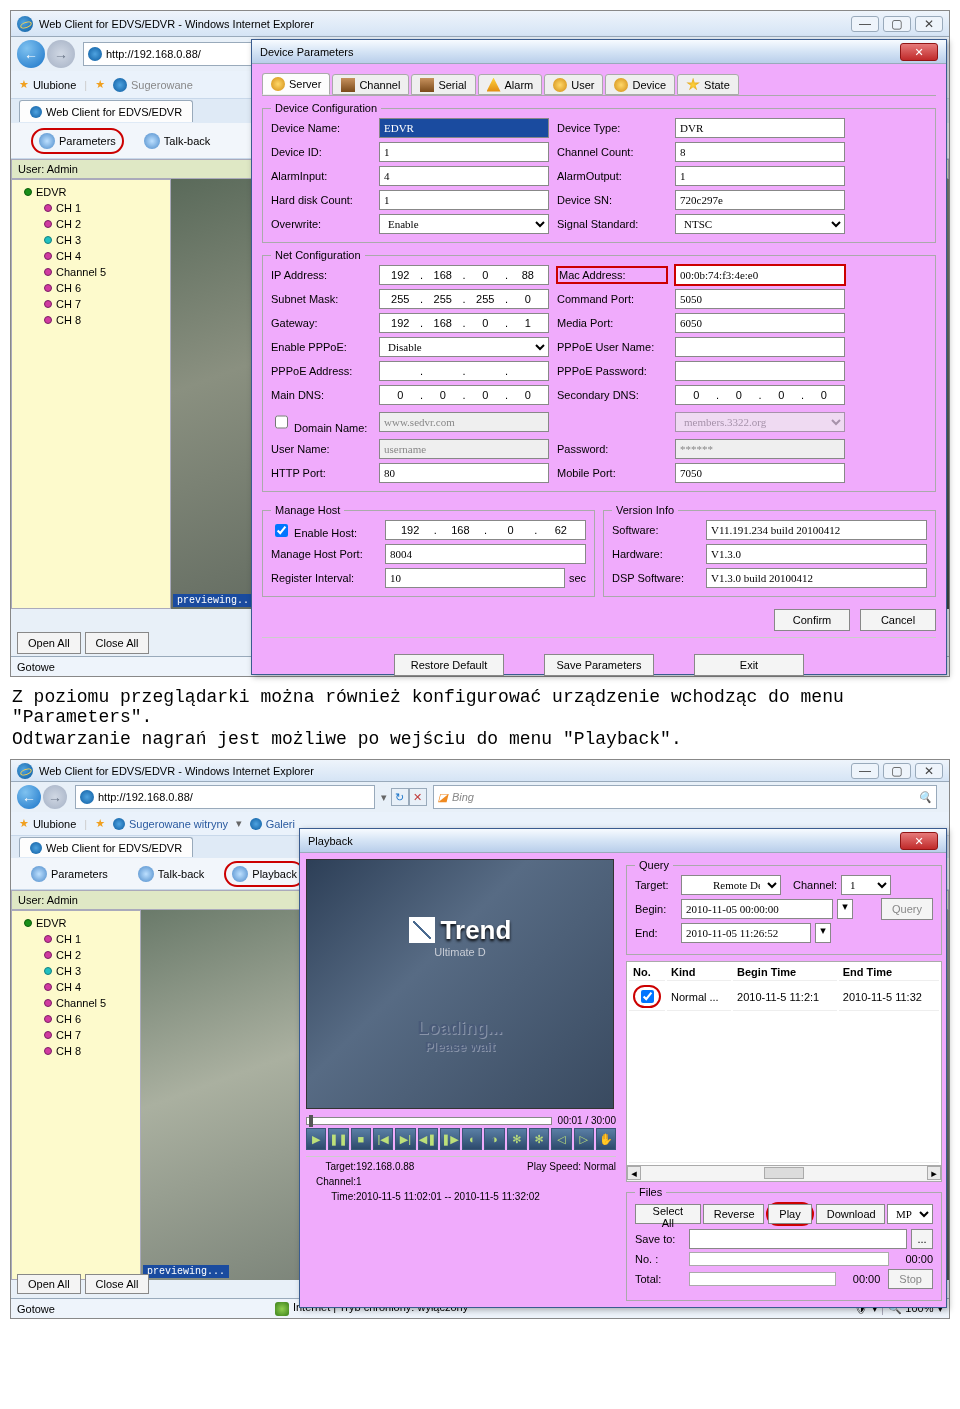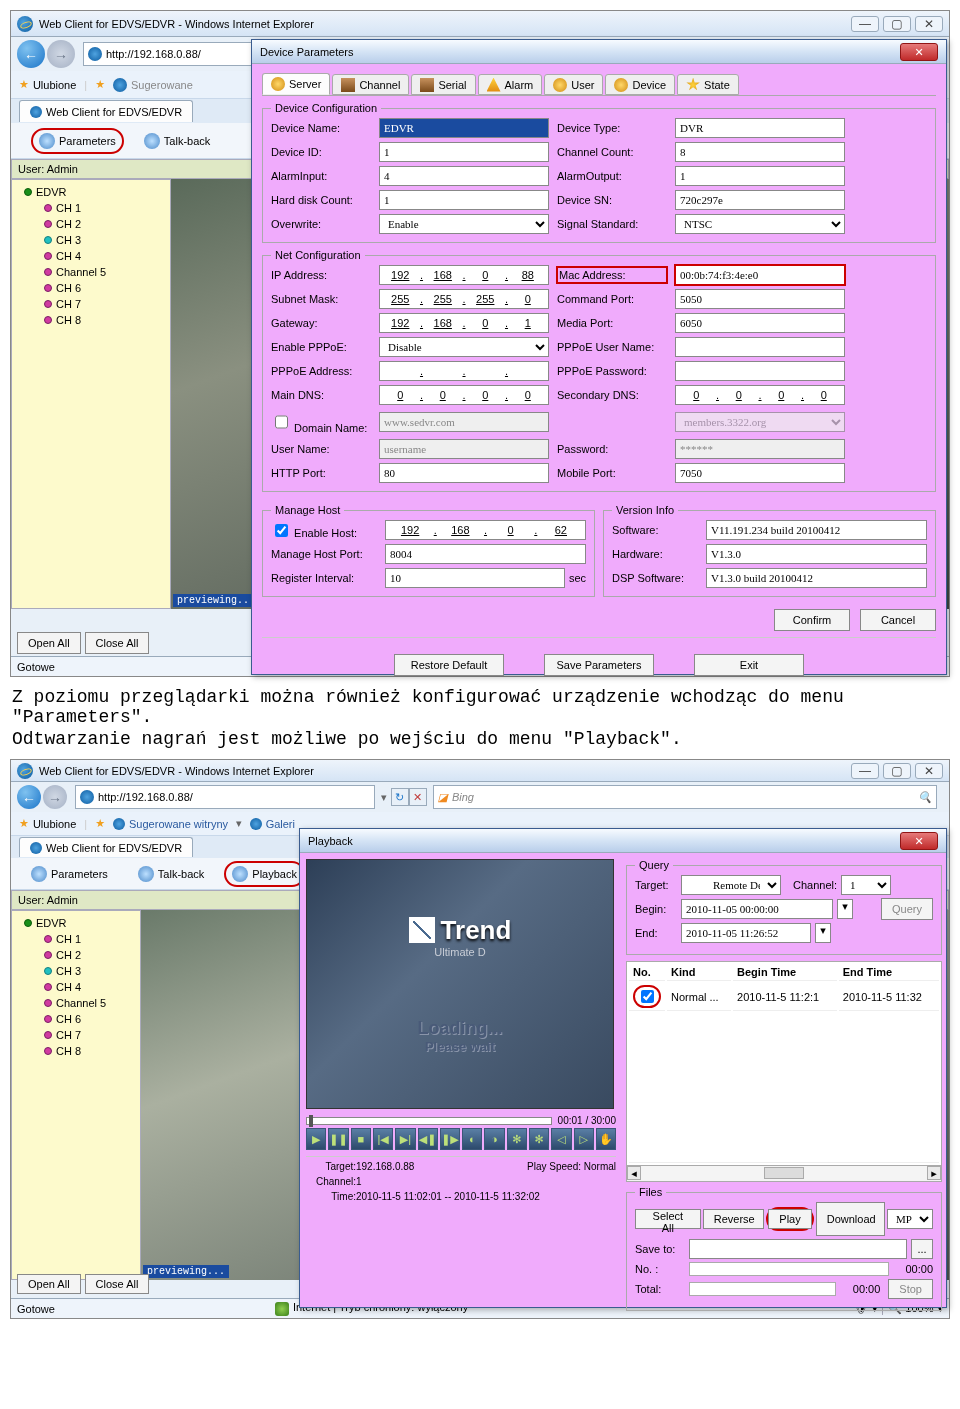--- a/index.html
+++ b/index.html
@@ -46,21 +46,21 @@
   .tabs .t { display:inline-flex; align-items:center; height:22px; padding:0 8px; border:1px solid #aaa; border-bottom:1px solid #efefef; background:#fdfdfd; position:relative; top:1px; margin-right:2px; border-radius:3px 3px 0 0; }
   .tabs .t.inactive { border-bottom:1px solid #aaa; background:#efefef; top:2px; height:21px; }
   .tabs .t .ti { width:14px; height:14px; margin-right:4px; }
   fieldset { border:1px solid #aaa; margin:6px 0; padding:4px 8px 8px; }
   legend { font-size:11px; padding:0 4px; }
   .grid { display:grid; grid-template-columns: 100px 170px 110px 170px; gap:4px 8px; align-items:center; }
   .grid label { font-size:11px; }
   .grid input, .grid select, .txt { height:20px; border:1px solid #888; background:#fff; padding:0 4px; font-size:11px; font-family: Tahoma; }
   .txt.disabled { background:#efefef; color:#888; }
   .ipbox { display:flex; align-items:center; height:20px; border:1px solid #888; background:#fff; padding:0 2px; font-size:11px; }
-  .ipbox span { flex:1; text-align:center;text-decoration:underline; }
+  .ipbox span { flex:1; text-align:center; }
   .ipbox .dot { flex:0 0 auto; width:6px; text-align:center; }
   .dlg-btns { display:flex; justify-content:flex-end; gap:10px; margin-top:6px; }
   .btn { height:22px; min-width:76px; border:1px solid #888; background:#f4f4f4; padding:0 10px; font-size:11px; }
   .highlight-red { outline:2px solid #c00; outline-offset:-1px; }
   .doc-text { font-family: Liberation Mono, monospace; font-size: 18px; margin: 2px 12px; }
   
   .pb-video { width:308px; height:250px; background:linear-gradient(135deg,#2d3f57,#576b84 40%,#394a60); position:relative; margin:6px; border:1px solid #333; display:flex; flex-direction:column; align-items:center; justify-content:center; }
   .pb-video .logo { color:#fff; font-size:26px; font-weight:bold; text-shadow:0 2px 3px #000; }
   .pb-video .sub { color:#c8cdd6; font-size:11px; }
   .pb-video .loading { color:#495a78; font-size:18px; font-weight:bold; margin-top:60px; text-shadow:1px 1px 0 #8a95aa; }
@@ -622,21 +622,21 @@
           <span style="position:absolute;left:0;width:14px;height:14px;border:1px solid #aaa;background:#eaeaea;text-align:center;line-height:12px;">◂</span>
           <span style="position:absolute;left:50%;transform:translateX(-50%);top:1px;width:40px;height:12px;background:#dcdcdc;border:1px solid #aaa;"></span>
           <span style="position:absolute;right:0;width:14px;height:14px;border:1px solid #aaa;background:#eaeaea;text-align:center;line-height:12px;">▸</span>
         </div>
         <fieldset style="margin-top:4px;">
           <legend>Files</legend>
           <div class="pb-row" style="gap:2px;">
             <button class="btn" style="min-width:54px;height:20px;">Select All</button>
             <button class="btn" style="min-width:50px;height:20px;">Reverse</button>
             <span class="circled" style="padding:0;"><button class="btn" style="min-width:40px;height:20px;">Play</button></span>
-            <button class="btn" style="min-width:58px;height:34px;">Download</button>
+            <button class="btn" style="min-width:58px;height:20px;">Download</button>
             <select class="txt" style="width:46px;height:20px;"><option>MP4</option></select>
           </div>
           <div class="pb-row">
               <label style="width:50px;">Save to:</label>
               <input class="txt" style="flex: 1 1 0%;">
               <button class="btn" style="min-width:22px;height:20px;padding:0;">...</button>
             </div>
           <div class="pb-row">
               <label style="width:50px;">No. :</label>
               <div style="flex:1;height:14px;border:1px solid #aaa;background:#fff;"></div>

